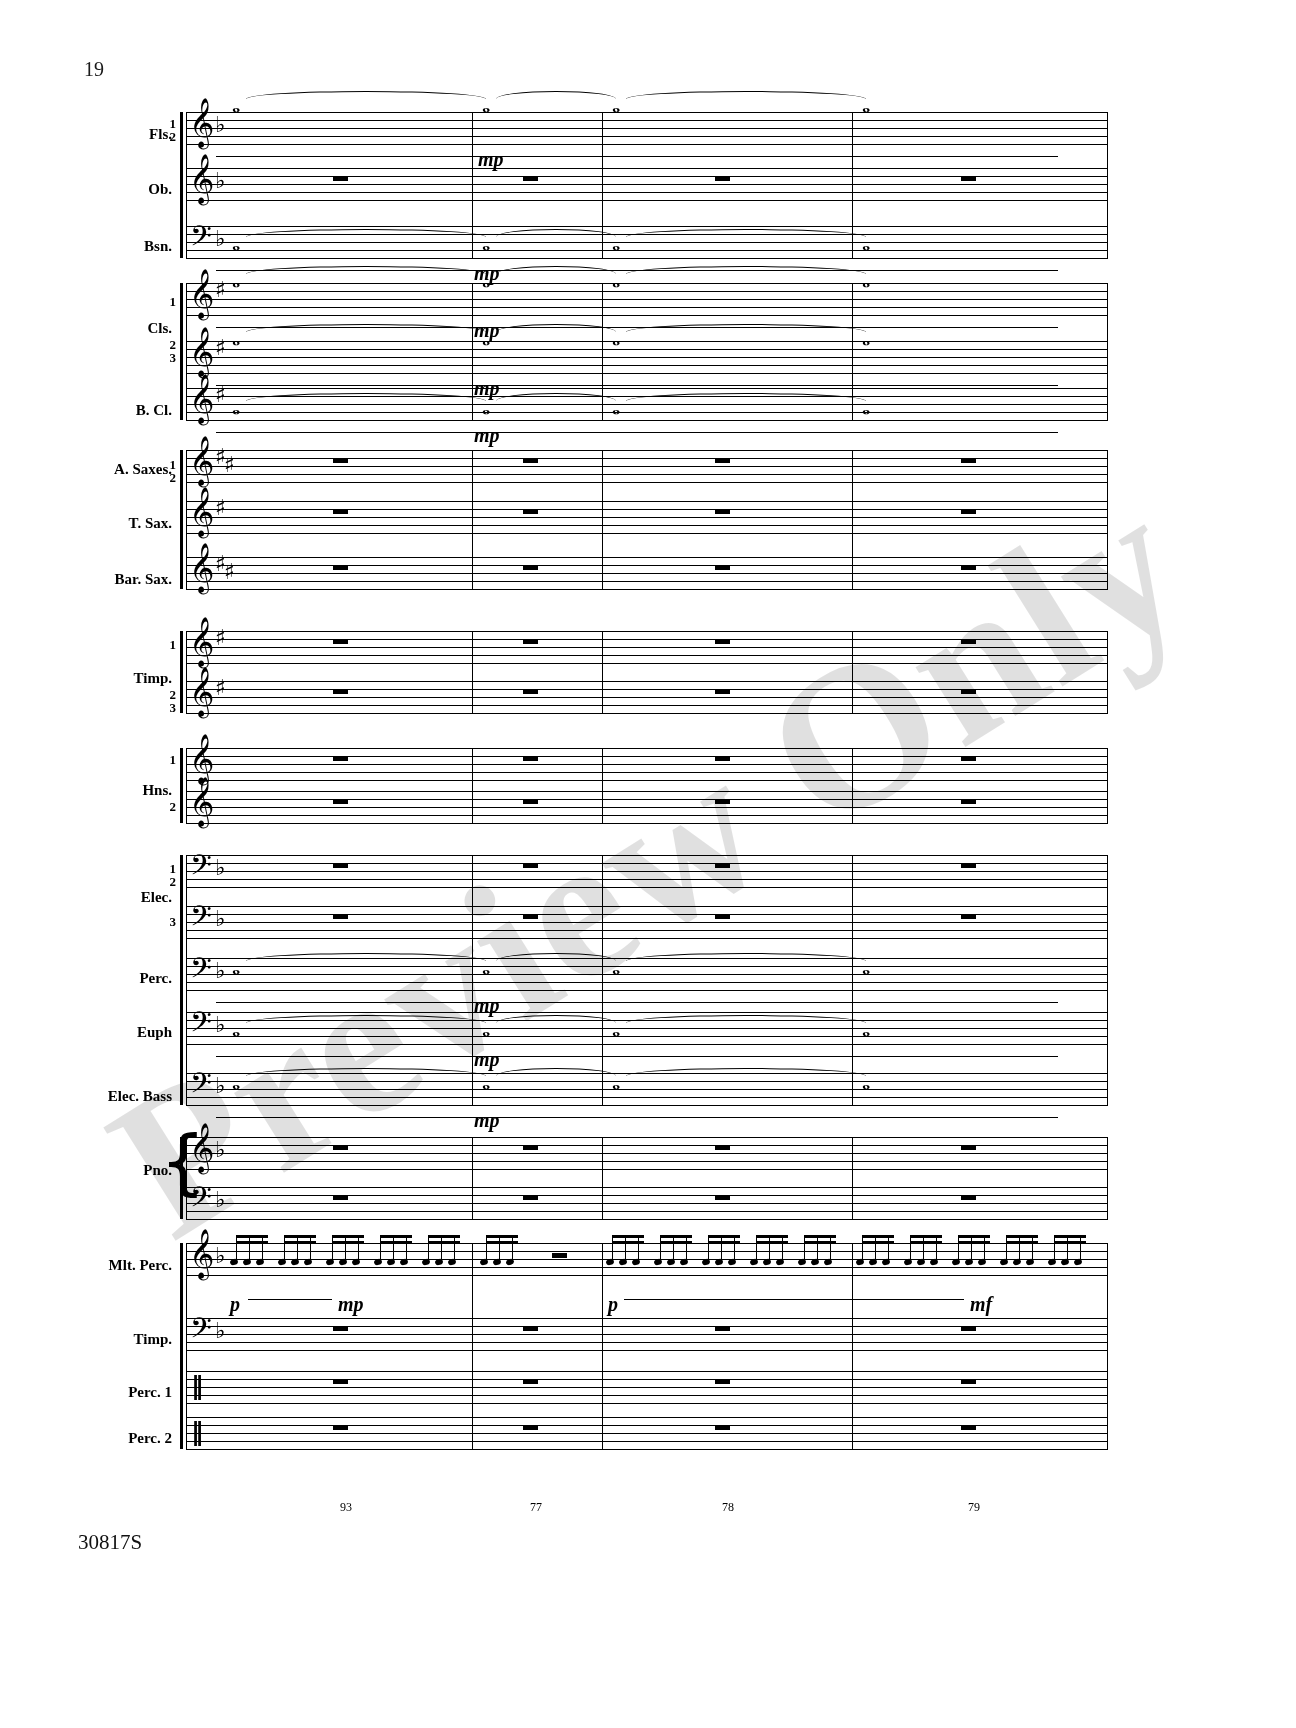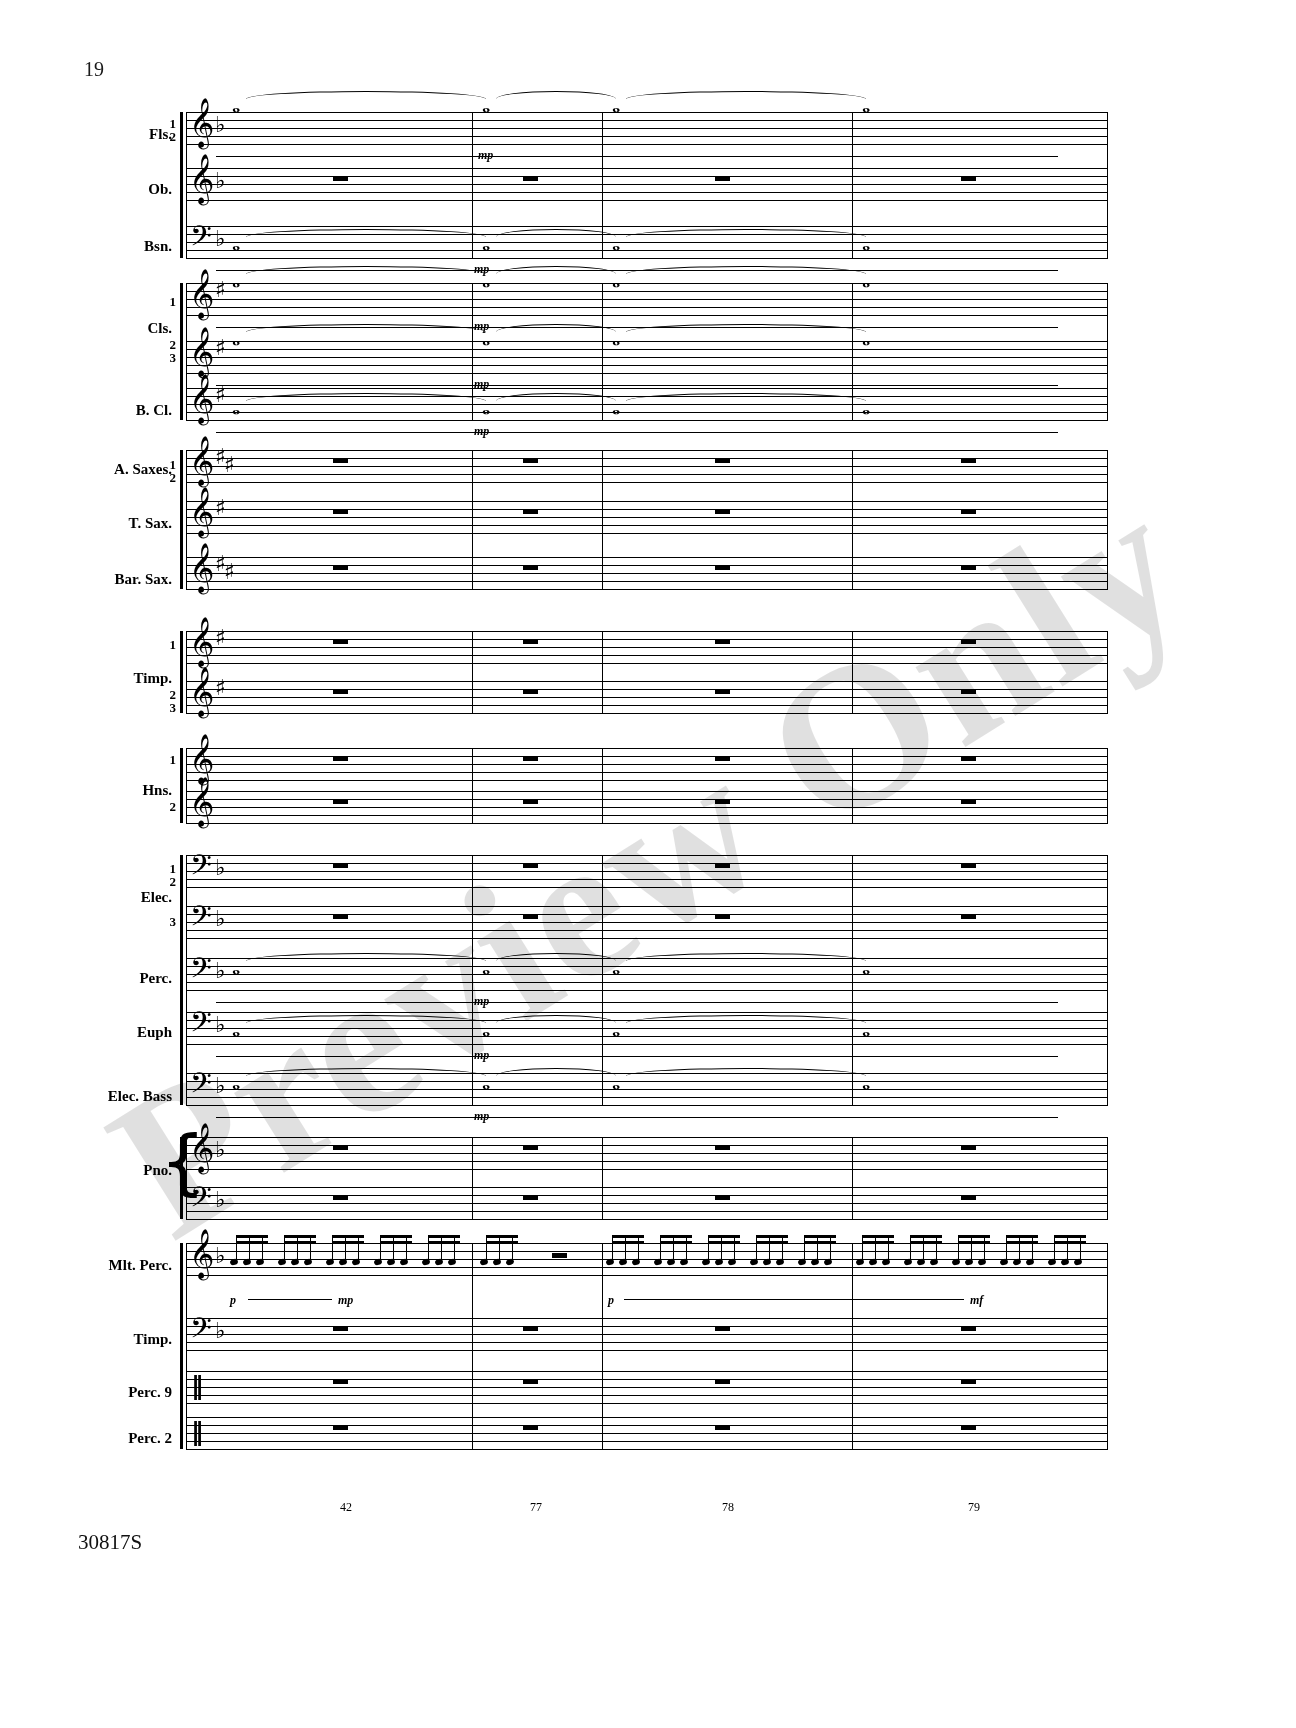--- a/index.html
+++ b/index.html
@@ -141,21 +141,21 @@
     font-size: 21px;
     color: #000;
     line-height: 1;
   }
 
   .dyn {
     position: absolute;
     font-family: "Liberation Serif", serif;
     font-style: italic;
     font-weight: 700;
-    font-size: 12px;
+    font-size: 20px;
     color: #000;
   }
 
   .tie {
     position: absolute;
     border-top: 1.3px solid #000;
     border-radius: 50% / 100% 100% 0 0;
     height: 7px;
     border-left: none;
     border-right: none;
@@ -448,21 +448,21 @@
       <div class="sys-label" style="right: 1124px; top: 571px; width: 120px;">Bar. Sax.</div>
       <div class="sys-label" style="right: 1124px; top: 670px; width: 120px;">Timp.</div>
       <div class="sys-label" style="right: 1124px; top: 782px; width: 120px;">Hns.</div>
       <div class="sys-label" style="right: 1124px; top: 889px; width: 120px;">Elec.</div>
       <div class="sys-label" style="right: 1124px; top: 970px; width: 120px;">Perc.</div>
       <div class="sys-label" style="right: 1124px; top: 1024px; width: 120px;">Euph</div>
       <div class="sys-label" style="right: 1124px; top: 1088px; width: 120px;">Elec. Bass</div>
       <div class="sys-label" style="right: 1124px; top: 1162px; width: 120px;">Pno.</div>
       <div class="sys-label" style="right: 1124px; top: 1257px; width: 120px;">Mlt. Perc.</div>
       <div class="sys-label" style="right: 1124px; top: 1331px; width: 120px;">Timp.</div>
-      <div class="sys-label" style="right: 1124px; top: 1384px; width: 120px;">Perc. 9</div>
+      <div class="sys-label" style="right: 1124px; top: 1384px; width: 120px;">Perc. 1</div>
       <div class="sys-label" style="right: 1124px; top: 1430px; width: 120px;">Perc. 2</div>
       <div class="sys-subnum" style="right: 1120px; top: 116px; width: 16px;">1</div>
       <div class="sys-subnum" style="right: 1120px; top: 129px; width: 16px;">2</div>
       <div class="sys-subnum" style="right: 1120px; top: 294px; width: 16px;">1</div>
       <div class="sys-subnum" style="right: 1120px; top: 337px; width: 16px;">2</div>
       <div class="sys-subnum" style="right: 1120px; top: 350px; width: 16px;">3</div>
       <div class="sys-subnum" style="right: 1120px; top: 457px; width: 16px;">1</div>
       <div class="sys-subnum" style="right: 1120px; top: 470px; width: 16px;">2</div>
       <div class="sys-subnum" style="right: 1120px; top: 637px; width: 16px;">1</div>
       <div class="sys-subnum" style="right: 1120px; top: 687px; width: 16px;">2</div>
@@ -811,18 +811,18 @@
         <div class="stem" style="left: 26px; top: 0px; height: 26px;"></div>
         <div class="head" style="left: 20px; top: 24px;"></div>
       </div>
       <div class="dyn" style="left: 230px; top: 1293px;">p</div>
       <div class="dyn" style="left: 338px; top: 1293px;">mp</div>
       <div class="dyn" style="left: 608px; top: 1293px;">p</div>
       <div class="dyn" style="left: 970px; top: 1293px;">mf</div>
       <div class="hairpin" style="left: 248px; top: 1299px; width: 84px;"></div>
       <div class="hairpin" style="left: 624px; top: 1299px; width: 340px;"></div>
       <div class="pianobrace" style="left: 160px; top: 1125px;">{</div>
-      <div class="measnum" style="left: 340px; top: 1500px;">42</div>
+      <div class="measnum" style="left: 340px; top: 1500px;">93</div>
       <div class="measnum" style="left: 530px; top: 1500px;">77</div>
       <div class="measnum" style="left: 722px; top: 1500px;">78</div>
       <div class="measnum" style="left: 968px; top: 1500px;">79</div>
     </div>
 </div>
 
 </body></html>

